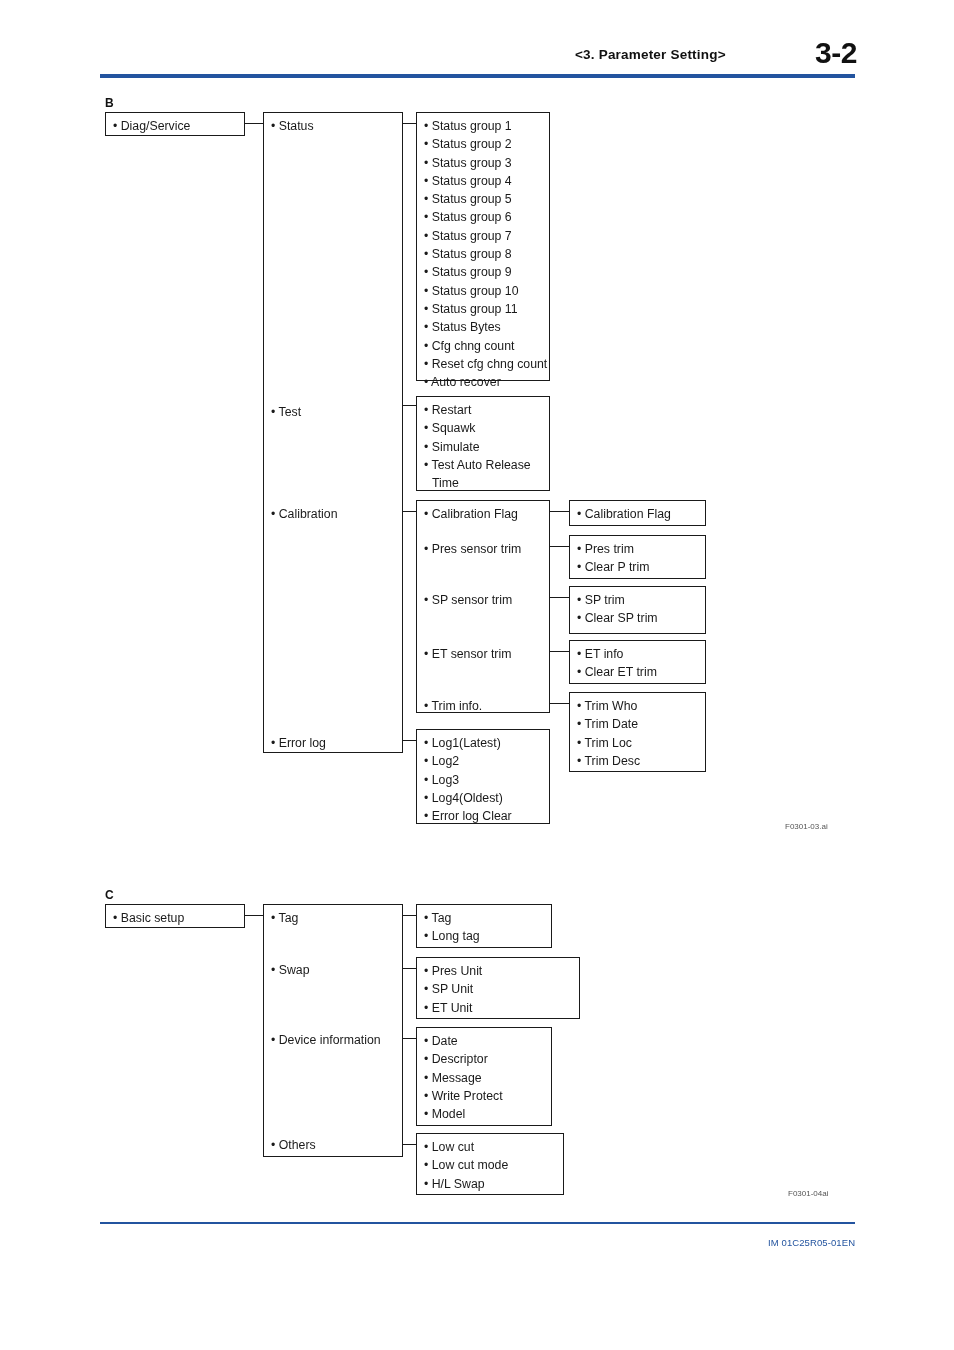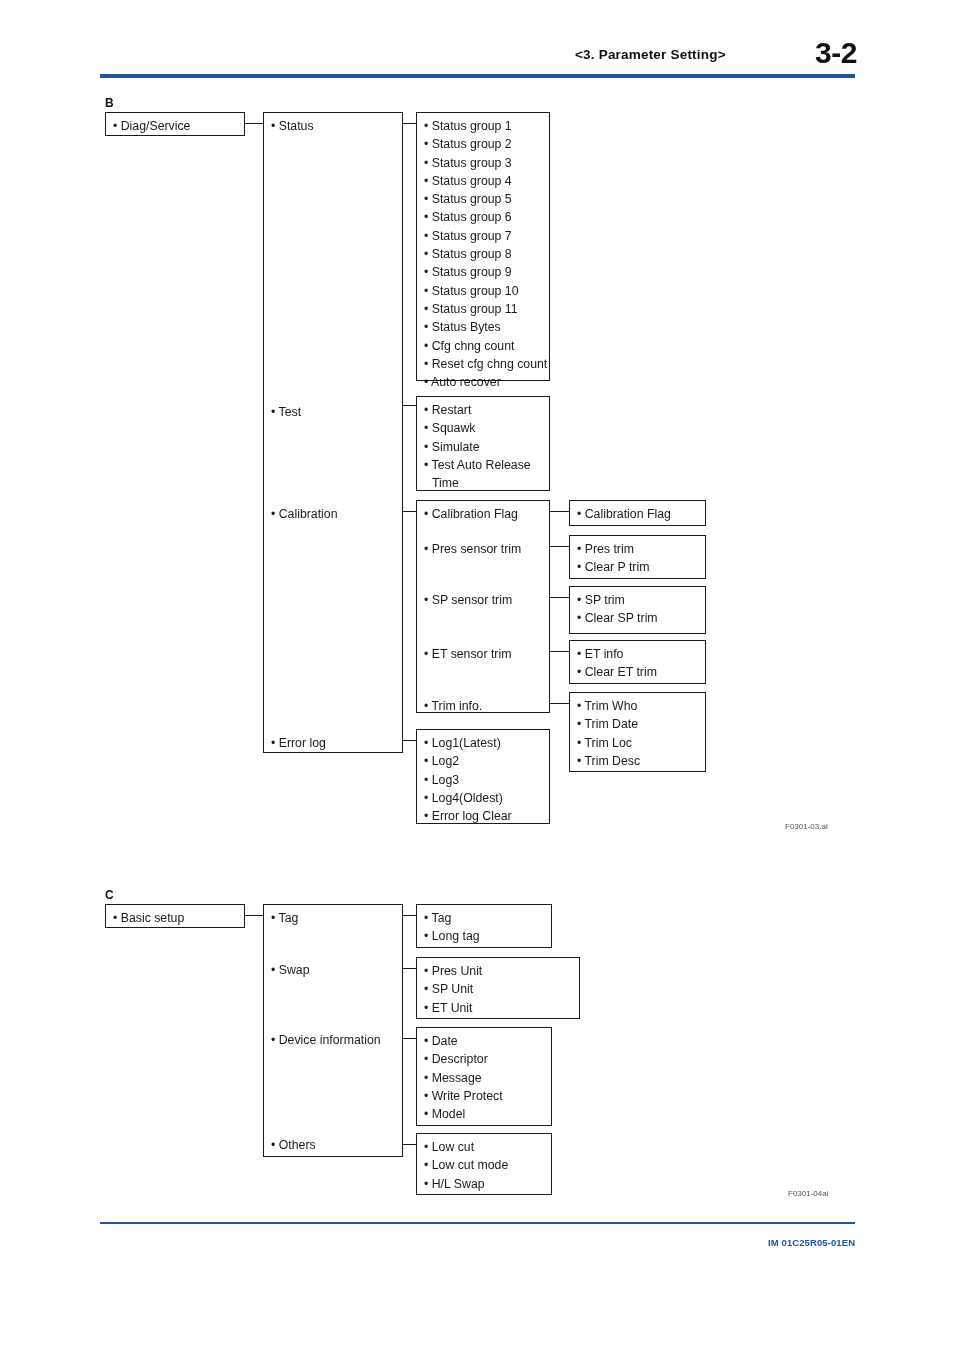--- a/index.html
+++ b/index.html
@@ -25,21 +25,21 @@
     background:#23549f;
   }
 
   
   .ftr-rule{
     position:absolute;left:100px;top:1222px;width:755px;height:1.5px;
     background:#23549f;
   }
   .ftr-code{
     position:absolute;left:768px;top:1237px;
-    font-size:9.5px;color:#23549f;font-weight:bold;letter-spacing:.1px;
+    font-size:9.5px;color:#23549f;font-weight:normal;letter-spacing:.1px;
     white-space:nowrap;
   }
 
   
   .sec-label{
     position:absolute;font-size:12px;font-weight:bold;color:#111;
   }
   .fig-code{
     position:absolute;font-size:8px;color:#555;white-space:nowrap;
   }
@@ -227,21 +227,21 @@
   <div class="box" style="left:416px;top:1027px;width:136px;height:99px;">
     <div class="items">
       <div class="item">• Date</div>
       <div class="item">• Descriptor</div>
       <div class="item">• Message</div>
       <div class="item">• Write Protect</div>
       <div class="item">• Model</div>
     </div>
   </div>
 
-  <div class="box" style="left:416px;top:1133px;width:136px;height:62px;">
+  <div class="box" style="left:416px;top:1133px;width:148px;height:62px;">
     <div class="items">
       <div class="item">• Low cut</div>
       <div class="item">• Low cut mode</div>
       <div class="item">• H/L Swap</div>
     </div>
   </div>
 
   <div class="fig-code" style="left:788px;top:1189px;">F0301-04ai</div>
 
   <div class="ftr-rule"></div>

